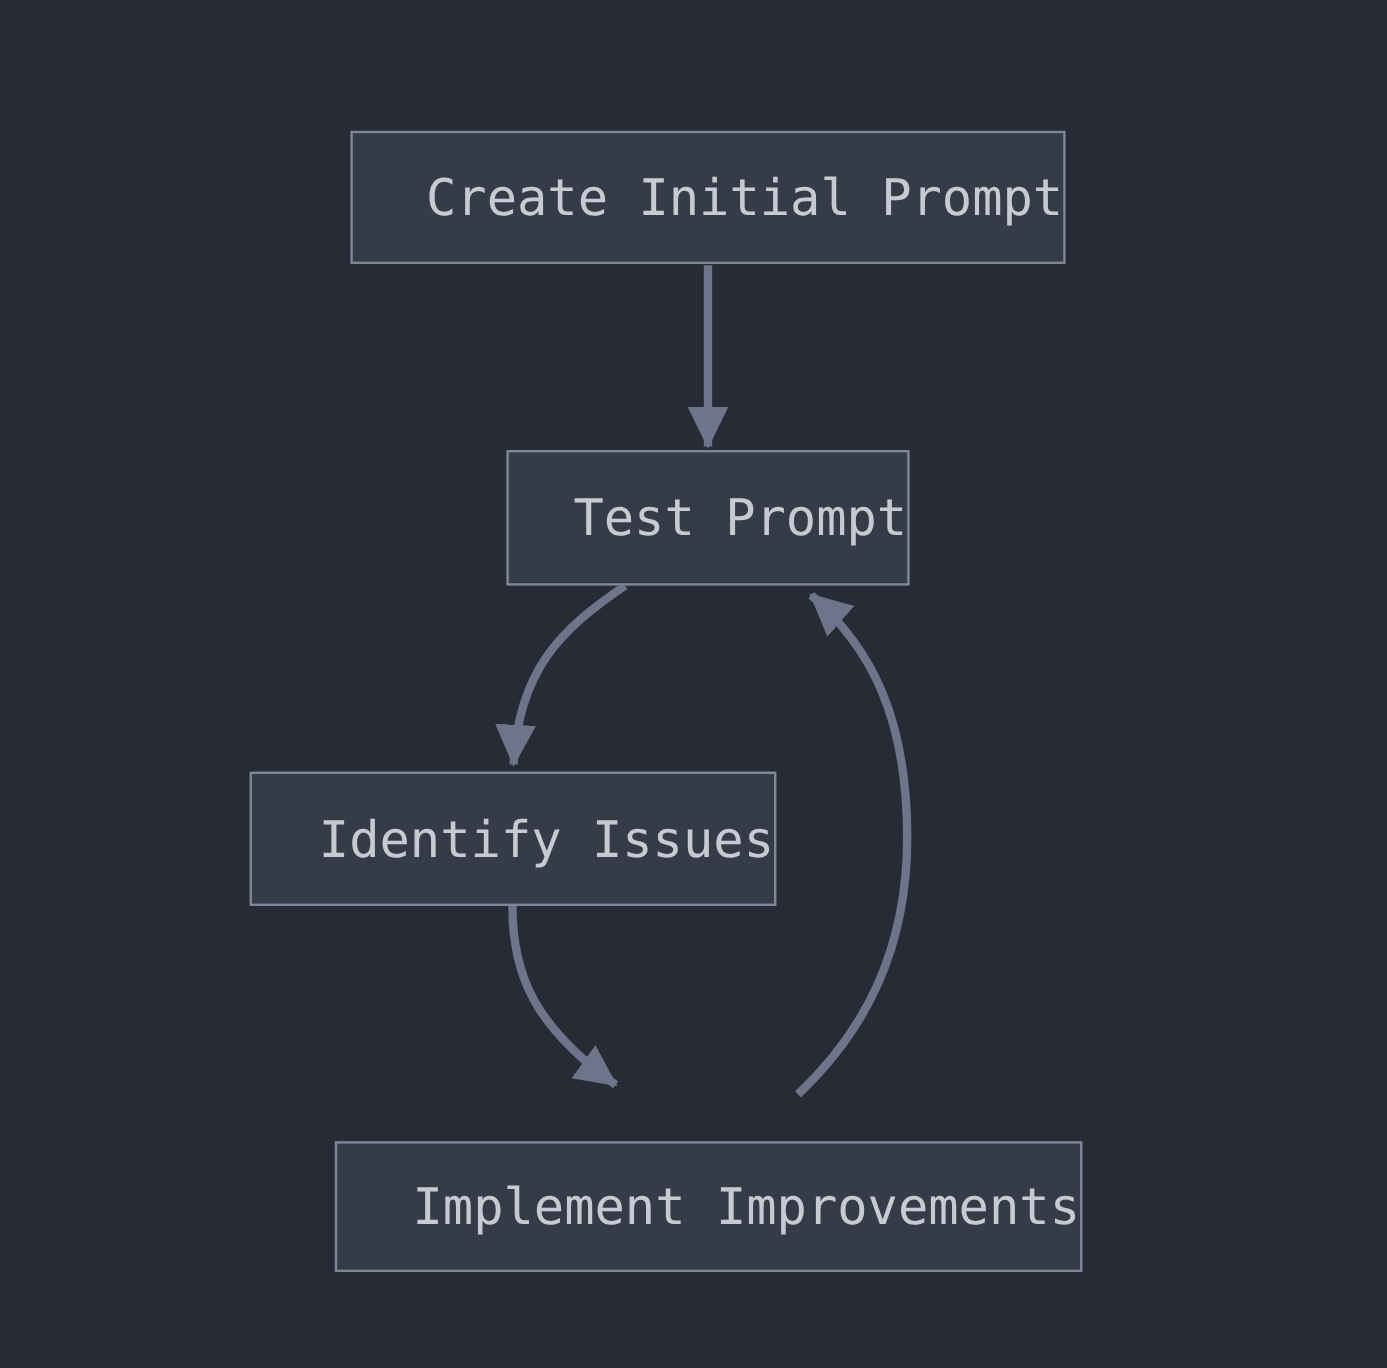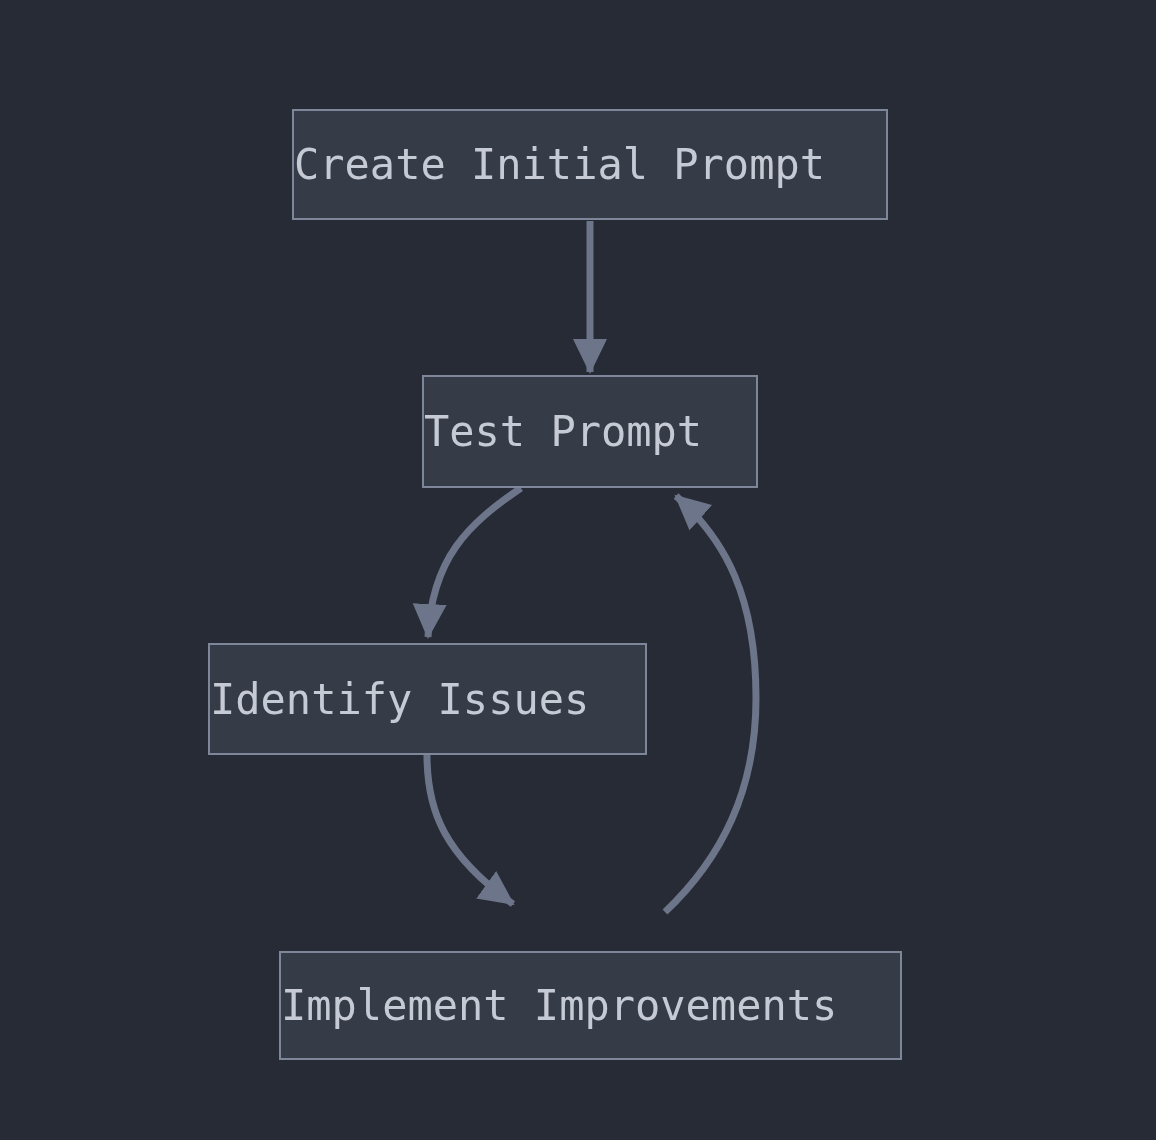--- a/index.html
+++ b/index.html
@@ -32,21 +32,21 @@
     fill: none;
   }
   .arrowhead { fill: var(--edge); }
   .node {
     position: absolute;
     background: var(--node-fill);
     border: 2px solid var(--node-border);
     color: var(--node-text);
     display: flex;
     align-items: center;
-    justify-content: flex-start;
+    justify-content: flex-end;
     font-size: 42px;
     letter-spacing: 0;
     white-space: nowrap;
   }
   .node-create    { left: 292px; top: 109px; width: 596px; height: 111px; }
   .node-test      { left: 422px; top: 375px; width: 336px; height: 113px; }
   .node-identify  { left: 208px; top: 643px; width: 439px; height: 112px; }
   .node-implement { left: 279px; top: 911px; width: 623px; height: 109px; margin-top: 40px; }
 </style>
 </head>

